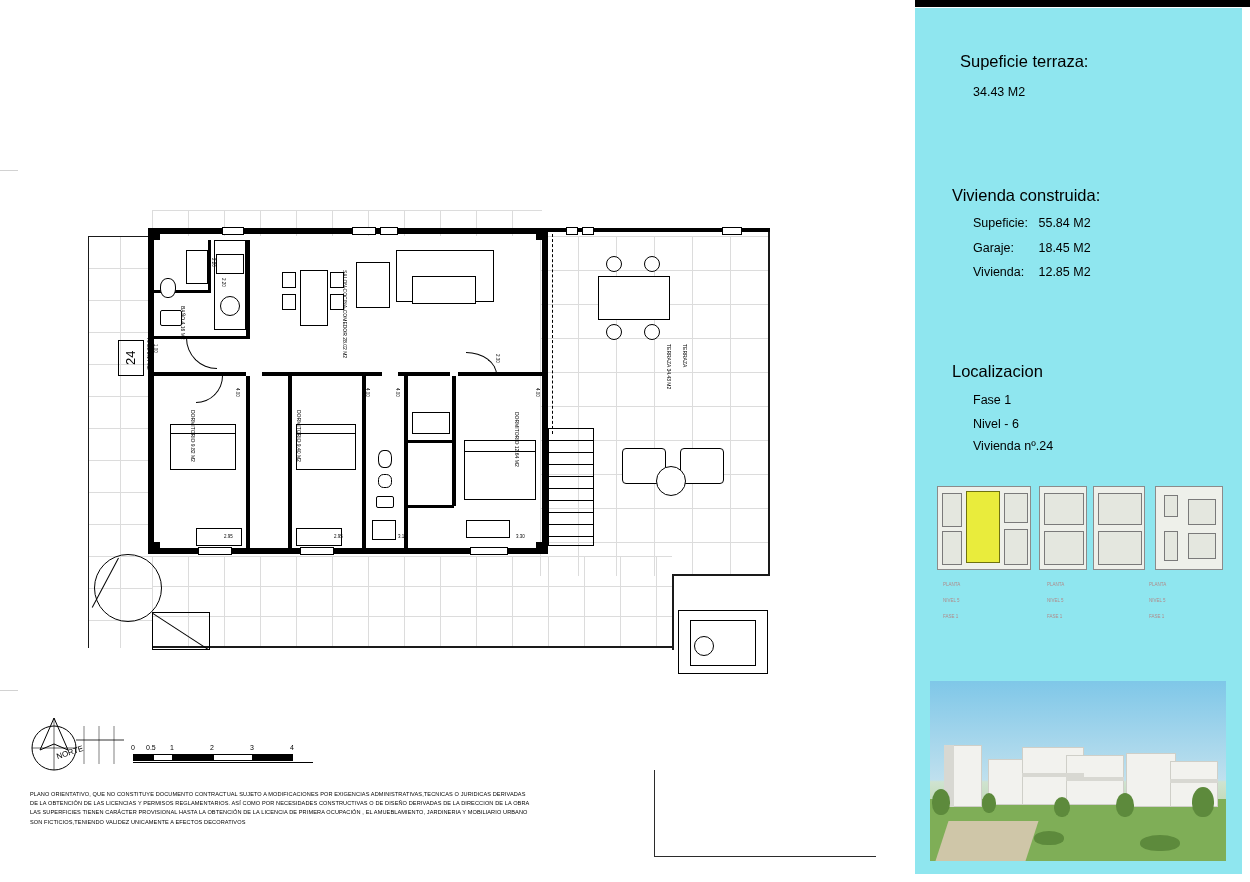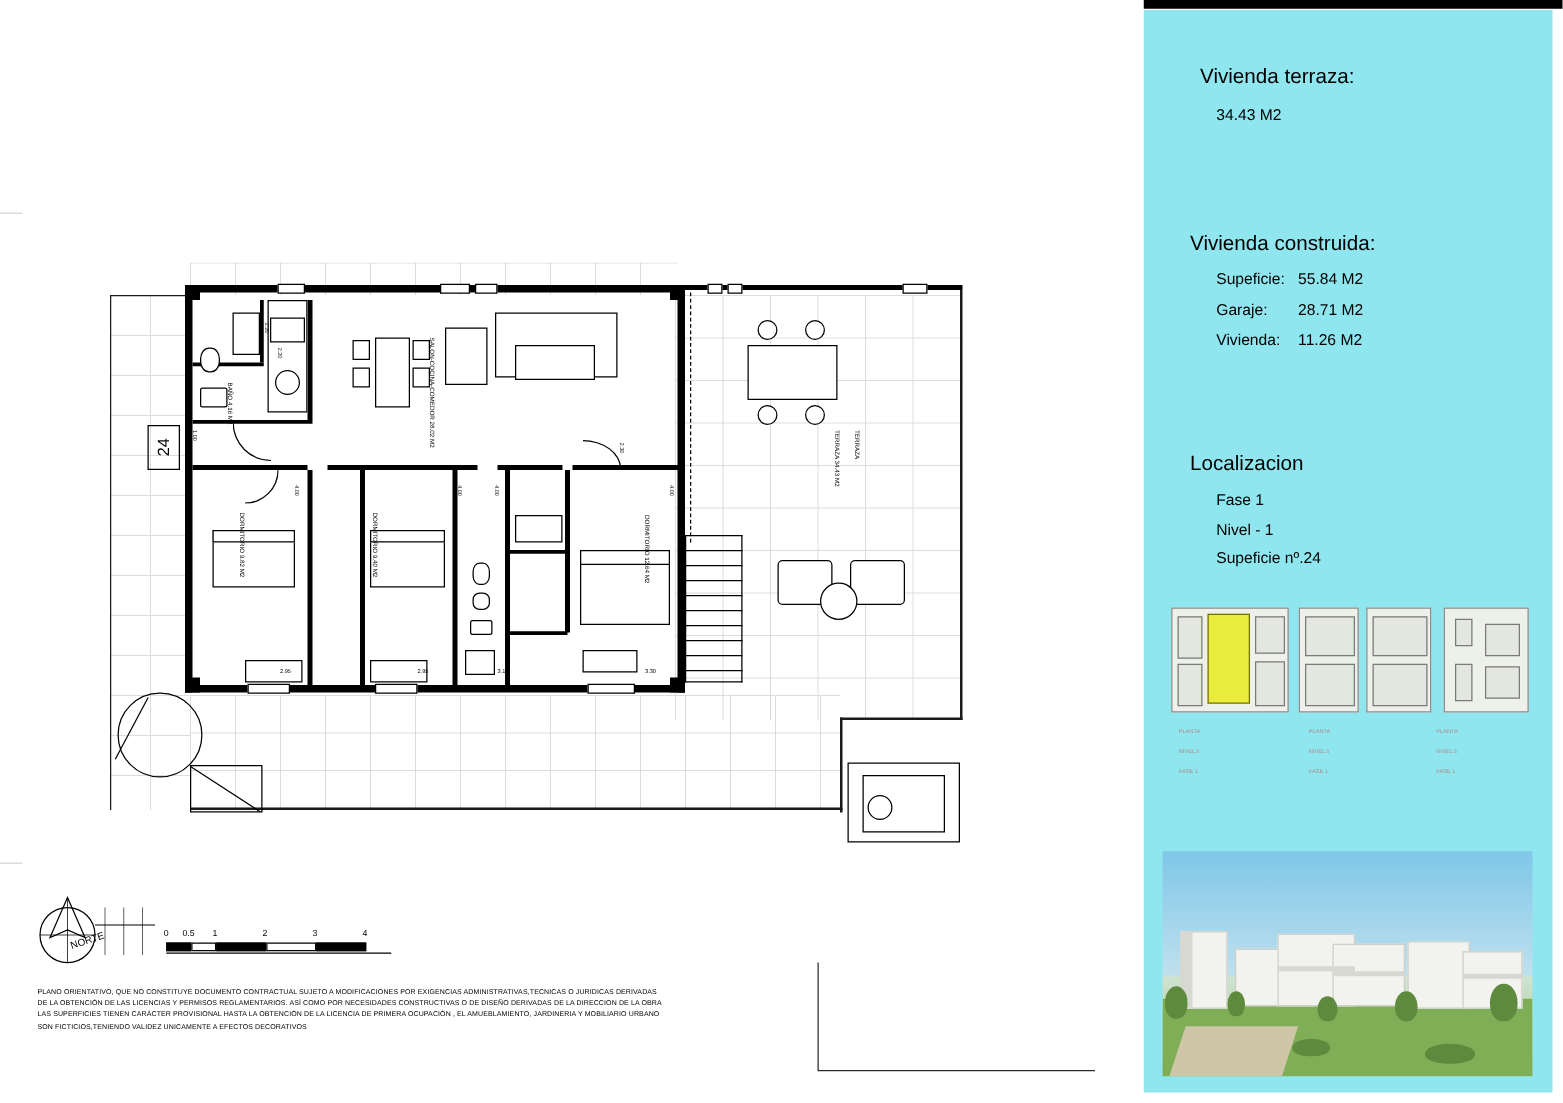--- a/index.html
+++ b/index.html
@@ -374,42 +374,42 @@
   <div id="legal">
     <div>PLANO ORIENTATIVO, QUE NO CONSTITUYE DOCUMENTO CONTRACTUAL SUJETO A MODIFICACIONES POR EXIGENCIAS ADMINISTRATIVAS,TECNICAS O JURIDICAS DERIVADAS</div>
     <div>DE LA OBTENCIÓN DE LAS LICENCIAS Y PERMISOS REGLAMENTARIOS. ASÍ COMO POR NECESIDADES CONSTRUCTIVAS O DE DISEÑO DERIVADAS DE LA DIRECCION DE LA OBRA</div>
     <div>LAS SUPERFICIES TIENEN CARÁCTER PROVISIONAL HASTA LA OBTENCIÓN DE LA LICENCIA DE PRIMERA OCUPACIÓN , EL AMUEBLAMIENTO, JARDINERIA Y MOBILIARIO URBANO</div>
     <div>SON FICTICIOS,TENIENDO VALIDEZ UNICAMENTE  A EFECTOS DECORATIVOS</div>
   </div>
 </div>
 
 <div id="panel">
 
-  <h2 class="heading" style="left:45px; top:44px; margin:0;">Vivienda terraza:</h2>
+  <h2 class="heading" style="left:45px; top:44px; margin:0;">Supeficie terraza:</h2>
   <div class="value" style="left:58px; top:77px;">34.43 M2</div>
 
   <h2 class="heading" style="left:37px; top:178px; margin:0;">Vivienda construida:</h2>
 
   <div class="value" style="left:58px; top:208px;">
     <span class="kv-label" style="width:62px;">Supeficie:</span>
     <span>55.84 M2</span>
   </div>
   <div class="value" style="left:58px; top:233px;">
     <span class="kv-label" style="width:62px;">Garaje:</span>
-    <span>28.71 M2</span>
+    <span>18.45 M2</span>
   </div>
   <div class="value" style="left:58px; top:257px;">
     <span class="kv-label" style="width:62px;">Vivienda:</span>
-    <span>11.26 M2</span>
+    <span>12.85 M2</span>
   </div>
 
   <h2 class="heading" style="left:37px; top:354px; margin:0;">Localizacion</h2>
   <div class="value" style="left:58px; top:385px;">Fase 1</div>
-  <div class="value" style="left:58px; top:409px;">Nivel - 1</div>
-  <div class="value" style="left:58px; top:431px;">Supeficie nº.24</div>
+  <div class="value" style="left:58px; top:409px;">Nivel - 6</div>
+  <div class="value" style="left:58px; top:431px;">Vivienda nº.24</div>
 
   <div id="keyplan">
 
     <div class="kp-box" style="left:0; top:0; width:94px; height:84px;">
       <div class="kp-unit" style="left:4px;  top:6px;  width:20px; height:34px;"></div>
       <div class="kp-unit" style="left:4px;  top:44px; width:20px; height:34px;"></div>
       <div class="kp-hl" style="left:28px; top:4px;  width:34px; height:72px;"></div>
       <div class="kp-unit" style="left:66px; top:6px;  width:24px; height:30px;"></div>
       <div class="kp-unit" style="left:66px; top:42px; width:24px; height:36px;"></div>
     </div>

